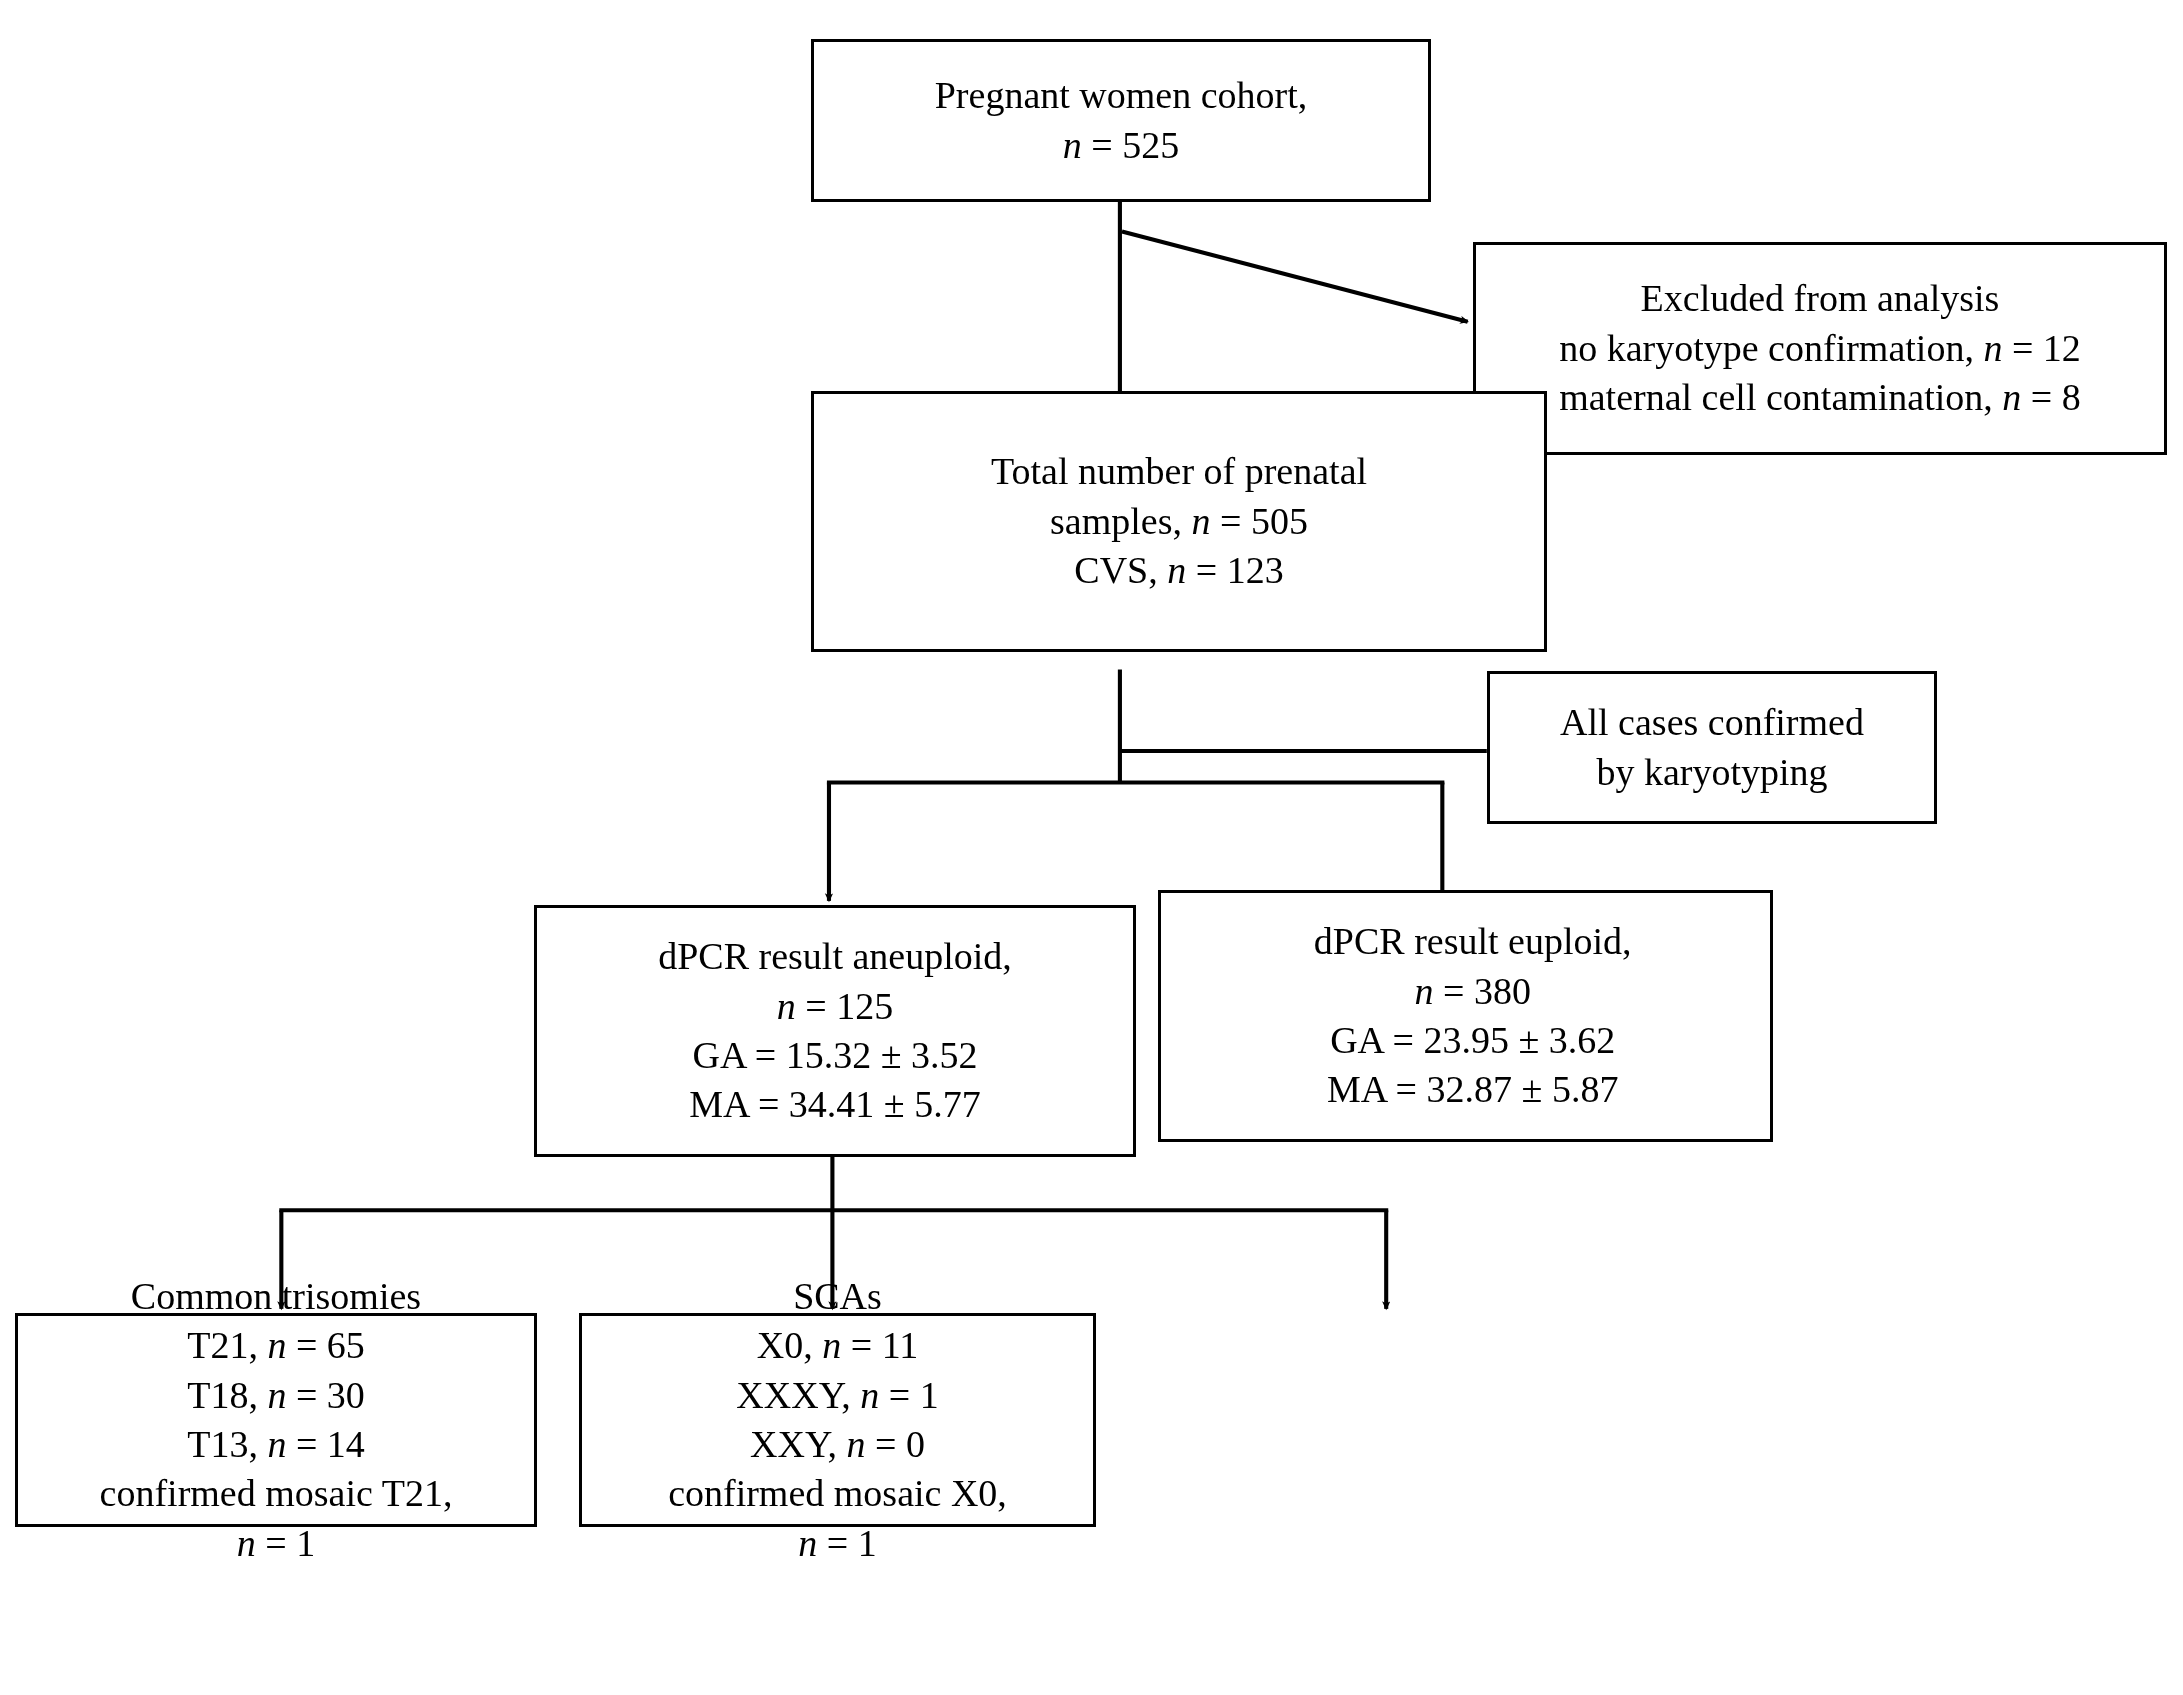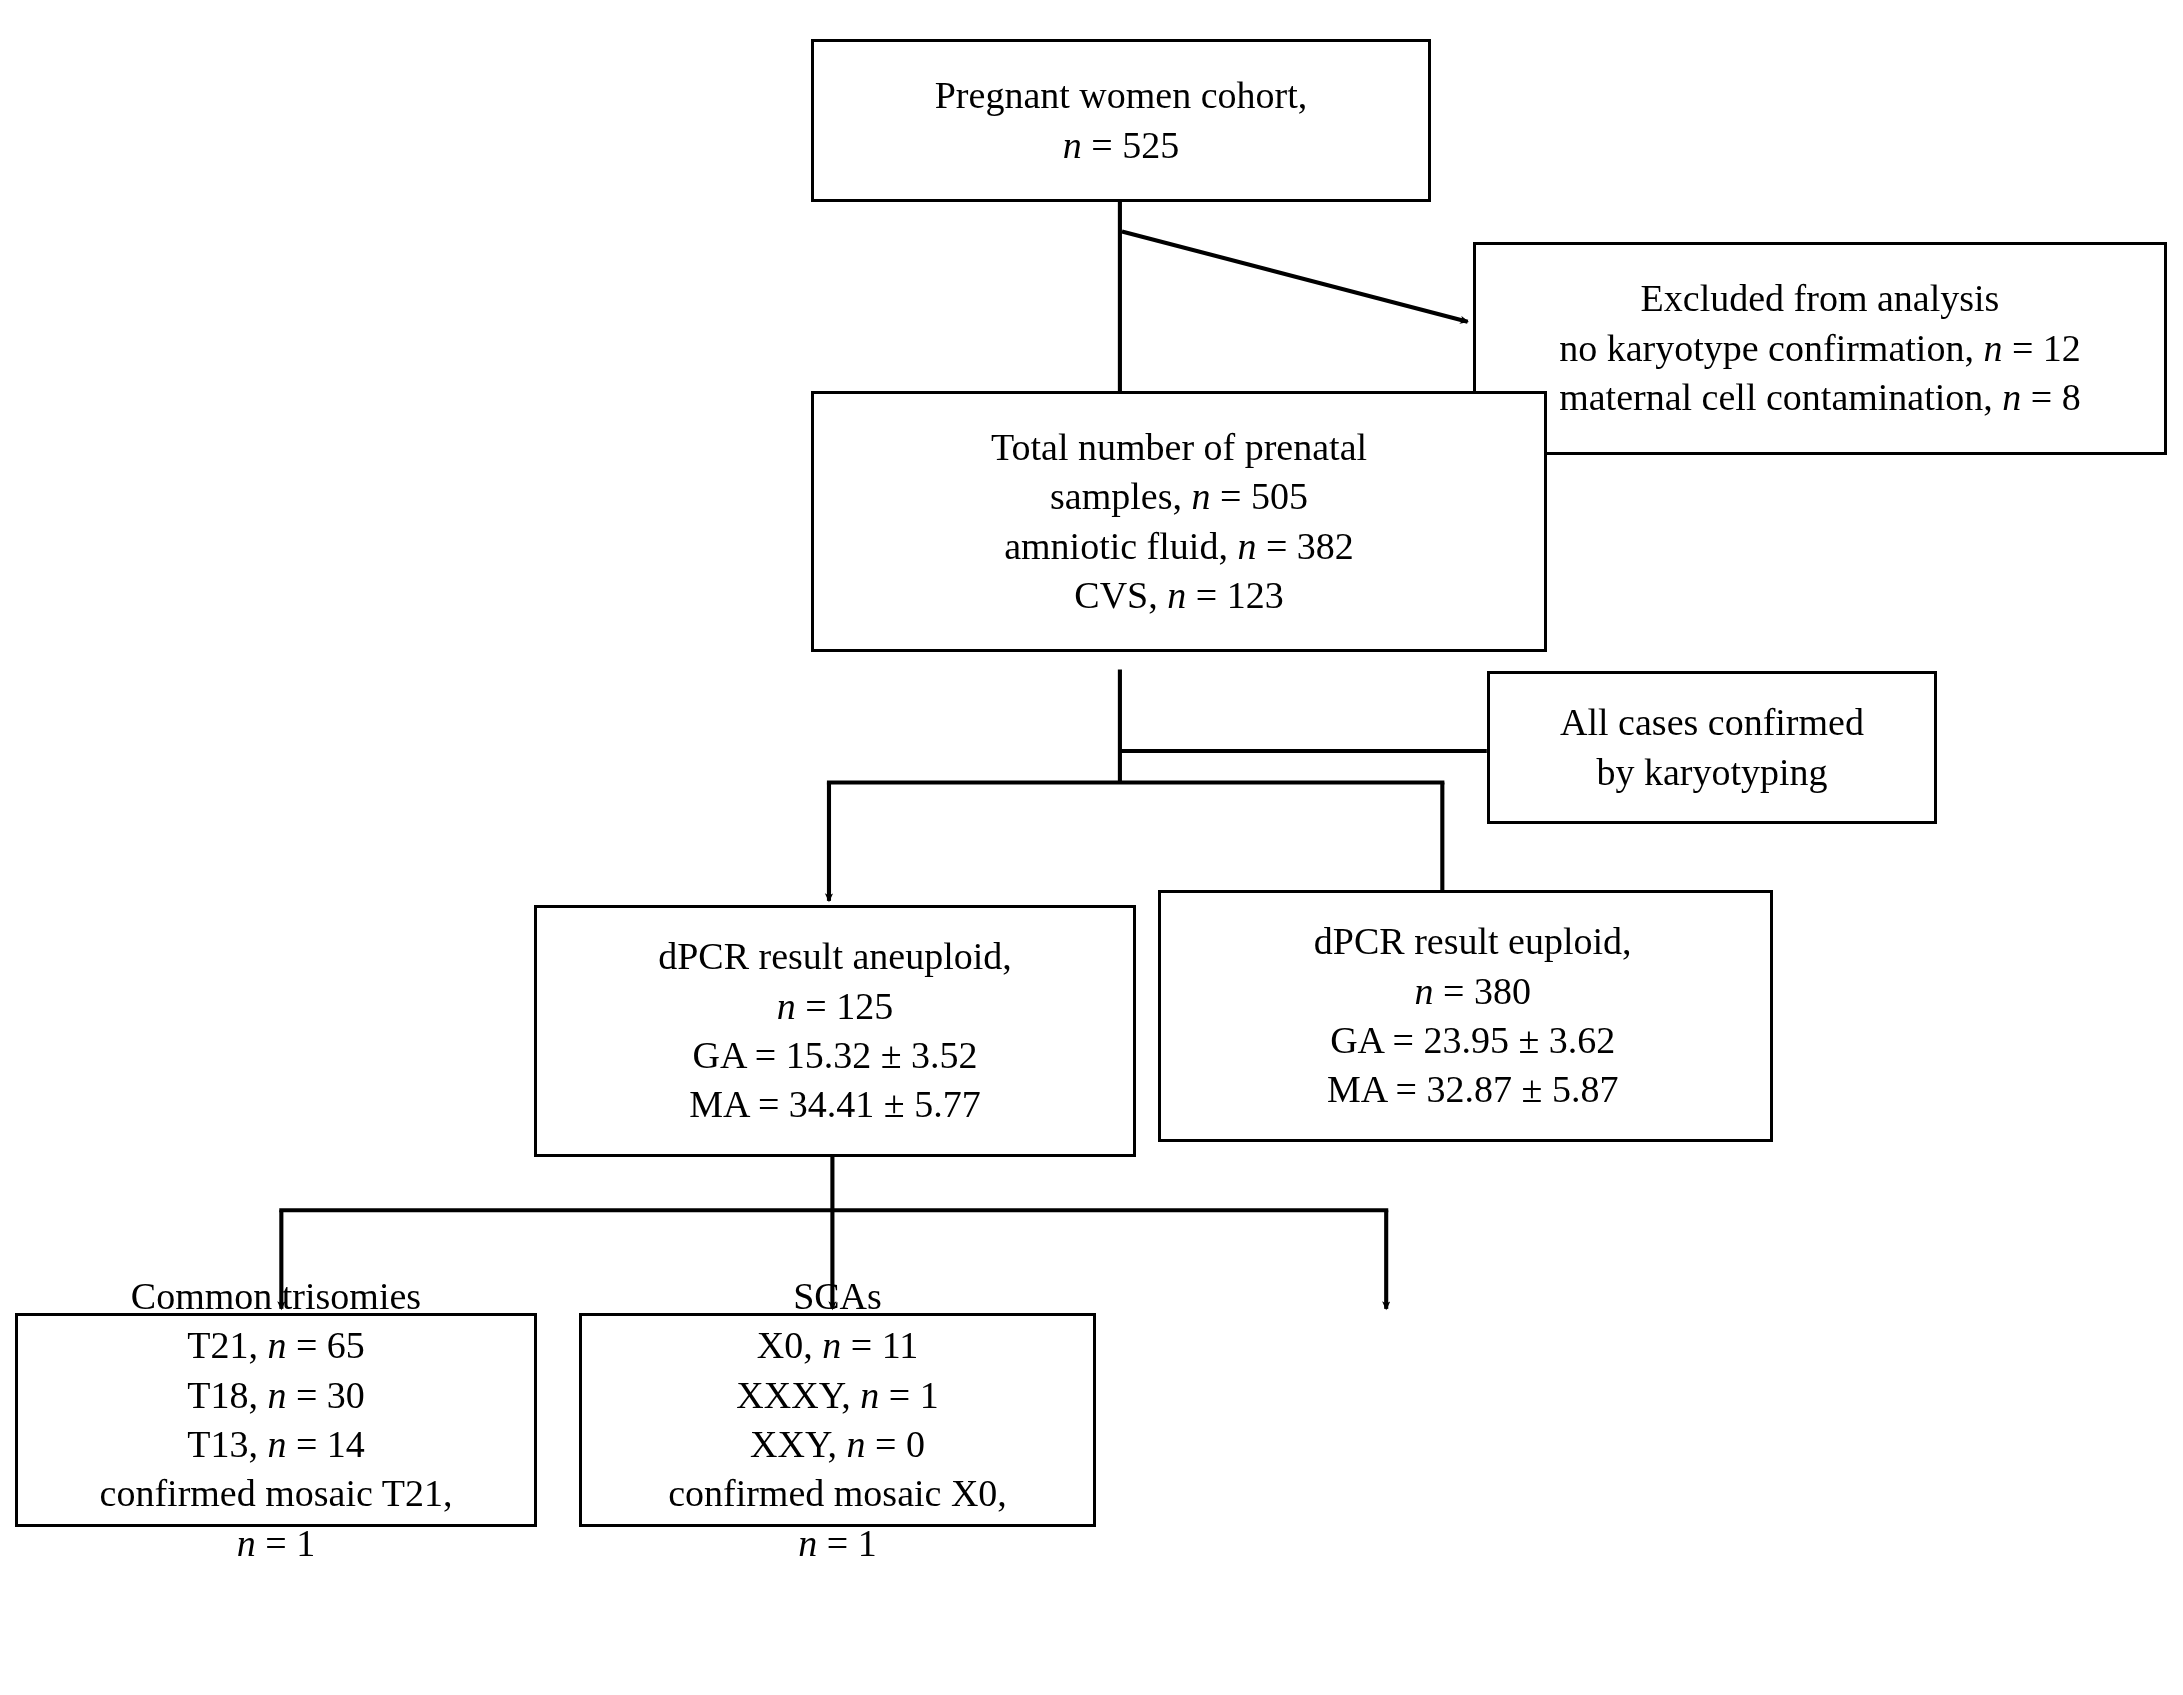--- a/index.html
+++ b/index.html
@@ -109,21 +109,20 @@
 
   <div class="node" id="node-excluded">
     <div class="line">Excluded from analysis</div>
     <div class="line"><span>no karyotype confirmation, </span><em class="n">n</em><span> = 12</span></div>
     <div class="line"><span>maternal cell contamination, </span><em class="n">n</em><span> = 8</span></div>
   </div>
 
   <div class="node" id="node-total">
     <div class="line">Total number of prenatal</div>
     <div class="line"><span>samples, </span><em class="n">n</em><span> = 505</span></div>
-    <div class="line"><span>amniotic fluid, </span><em class="n">n</em><span> = 382</span></div>
     <div class="line"><span>CVS, </span><em class="n">n</em><span> = 123</span></div>
   </div>
 
   <div class="node" id="node-karyotyping">
     <div class="line">All cases confirmed</div>
     <div class="line">by karyotyping</div>
   </div>
 
   <div class="node" id="node-aneuploid">
     <div class="line">dPCR result aneuploid,</div>

